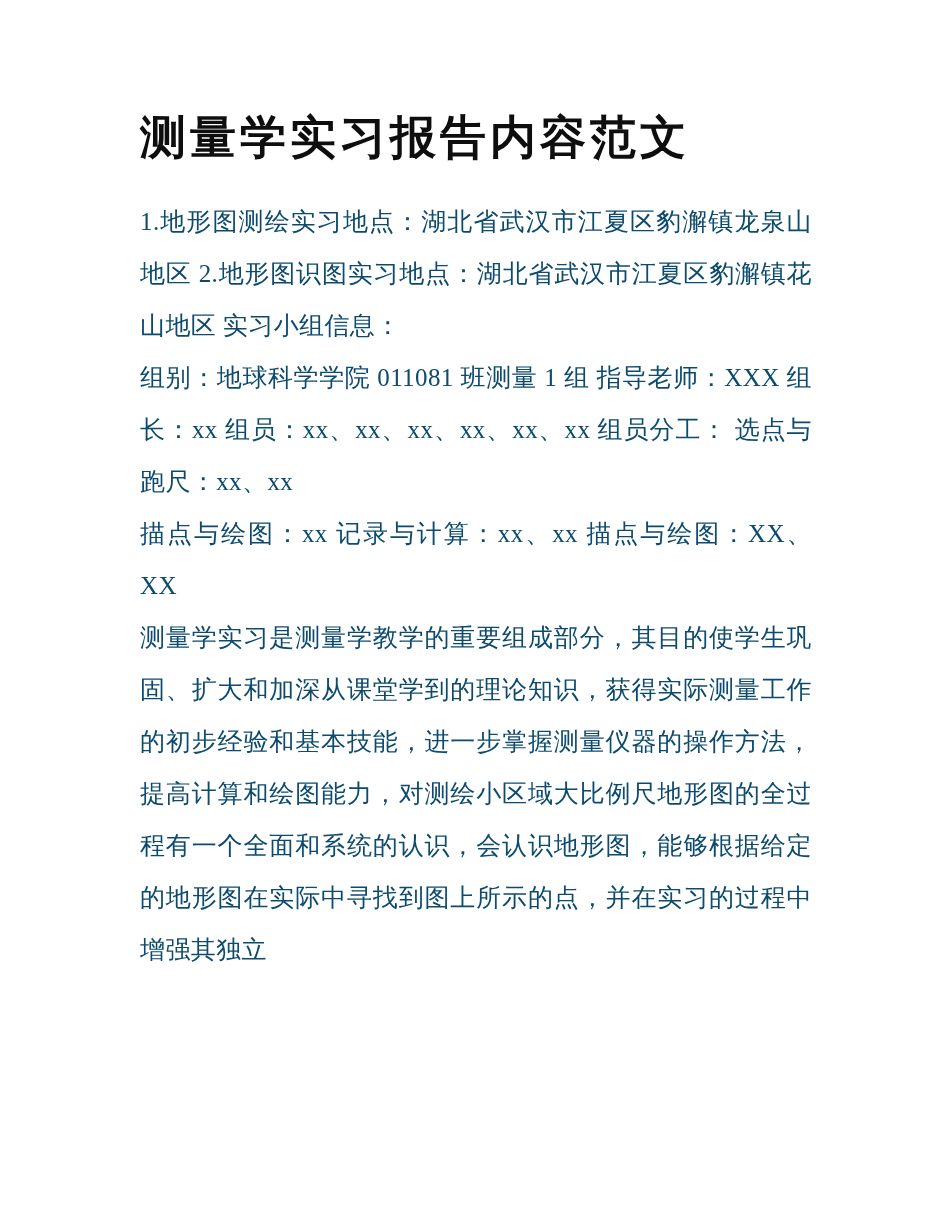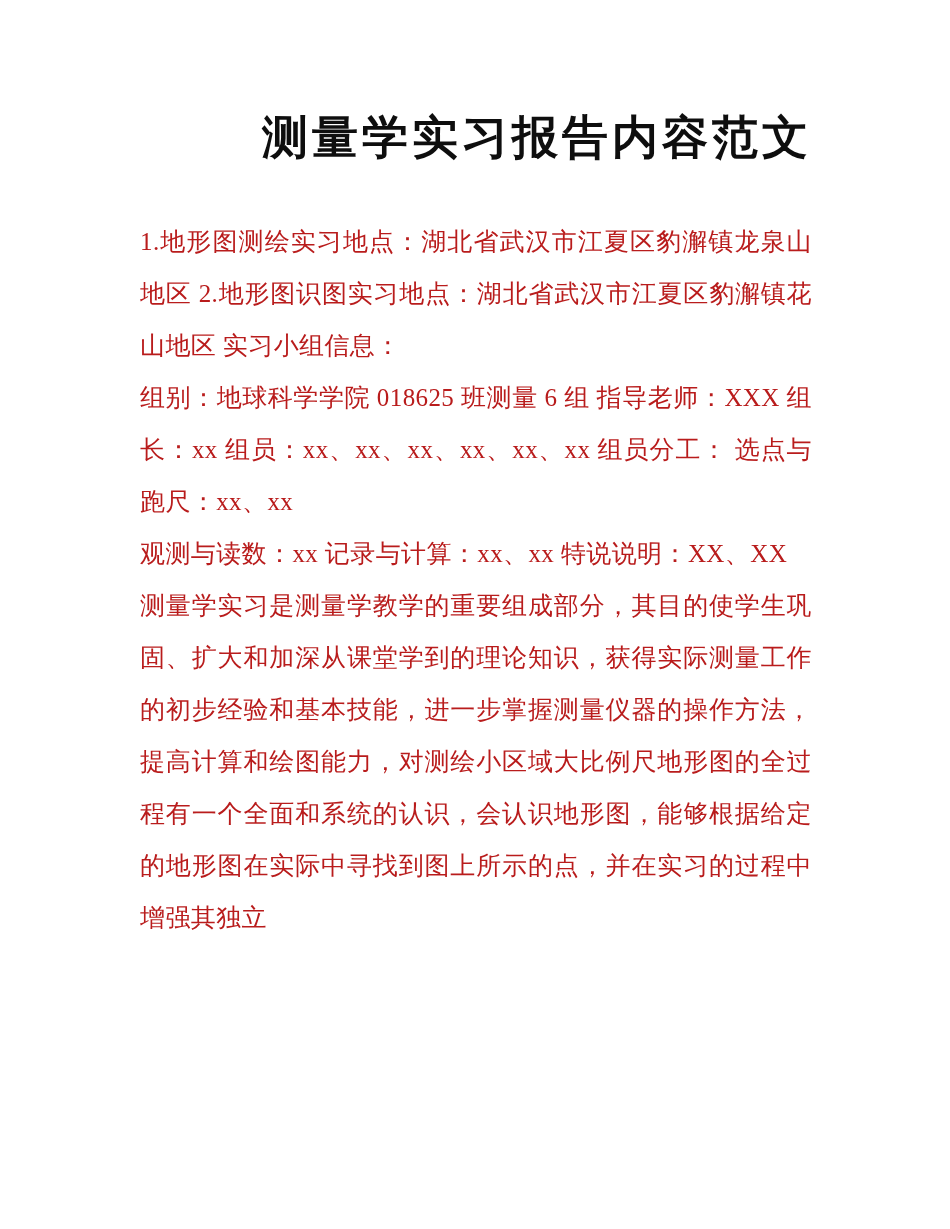--- a/index.html
+++ b/index.html
@@ -15,46 +15,45 @@
   .page {
     box-sizing: border-box;
     width: 950px;
     height: 1229px;
     background: #ffffff;
     color: #161616;
     padding: 112px 138px 0 140px;
     font-family: "Liberation Serif", "DejaVu Serif", serif;
   }
   .doc-title {
-    margin: 0 0 52px 0;
+    margin: 0 0 32px 0;
     font-size: 46px;
     line-height: 52px;
     font-weight: bold;
     letter-spacing: 4px;
     color: #0e0e0e;
     white-space: nowrap;
-    text-align: right;
   }
   .para {
     margin: 0;
     font-size: 25px;
     line-height: 52px;
     letter-spacing: 0.4px;
     text-align: justify;
-    color: #b91c1c;
+    color: #0c4a6e;
   }
 </style>
 </head>
 <body>
 
 <div class="page">
   <h1 class="doc-title">测量学实习报告内容范文</h1>
 
   <p class="para">1.地形图测绘实习地点：湖北省武汉市江夏区豹澥镇龙泉山地区 2.地形图识图实习地点：湖北省武汉市江夏区豹澥镇花山地区 实习小组信息：</p>
 
-  <p class="para">组别：地球科学学院 018625 班测量 6 组 指导老师：XXX 组长：xx 组员：xx、xx、xx、xx、xx、xx 组员分工： 选点与跑尺：xx、xx</p>
+  <p class="para">组别：地球科学学院 011081 班测量 1 组 指导老师：XXX 组长：xx 组员：xx、xx、xx、xx、xx、xx 组员分工： 选点与跑尺：xx、xx</p>
 
-  <p class="para">观测与读数：xx 记录与计算：xx、xx 特说说明：XX、XX</p>
+  <p class="para">描点与绘图：xx 记录与计算：xx、xx 描点与绘图：XX、XX</p>
 
 
 
   <p class="para">测量学实习是测量学教学的重要组成部分，其目的使学生巩固、扩大和加深从课堂学到的理论知识，获得实际测量工作的初步经验和基本技能，进一步掌握测量仪器的操作方法，提高计算和绘图能力，对测绘小区域大比例尺地形图的全过程有一个全面和系统的认识，会认识地形图，能够根据给定的地形图在实际中寻找到图上所示的点，并在实习的过程中增强其独立</p>
 </div>
 
 </body></html>

